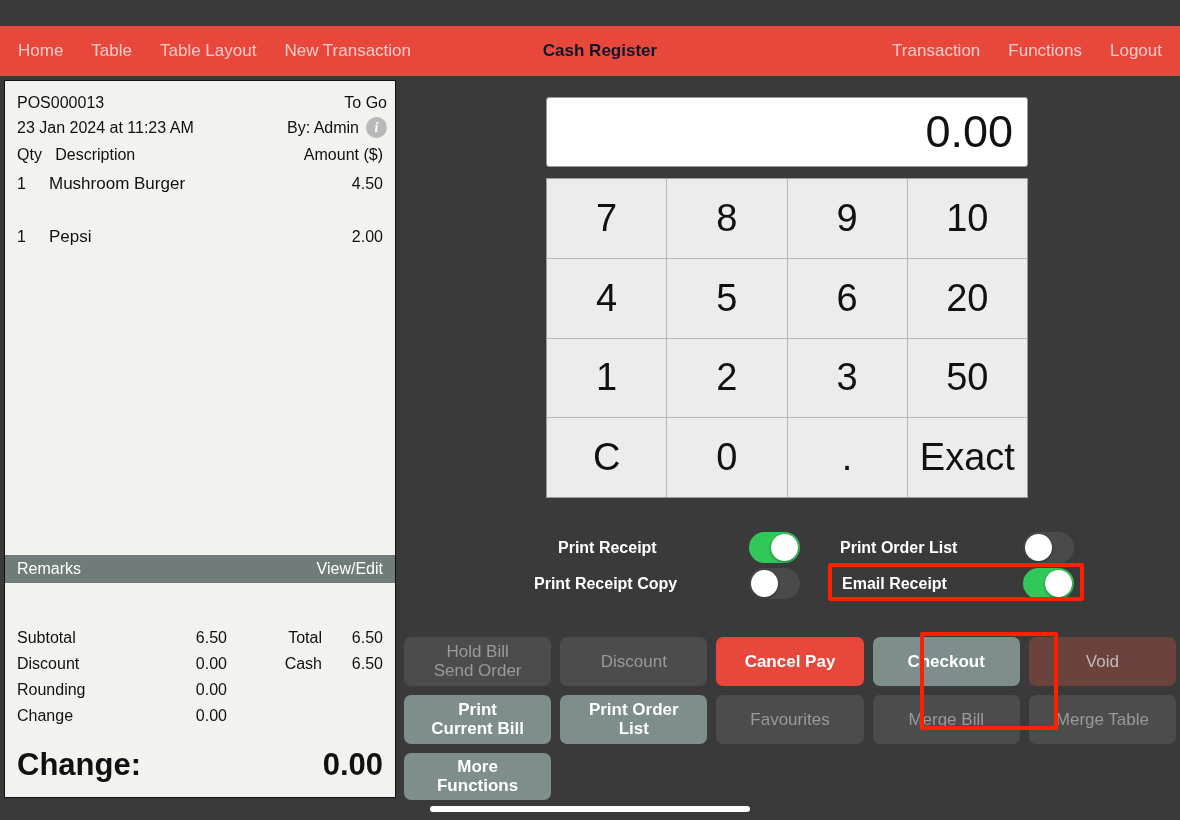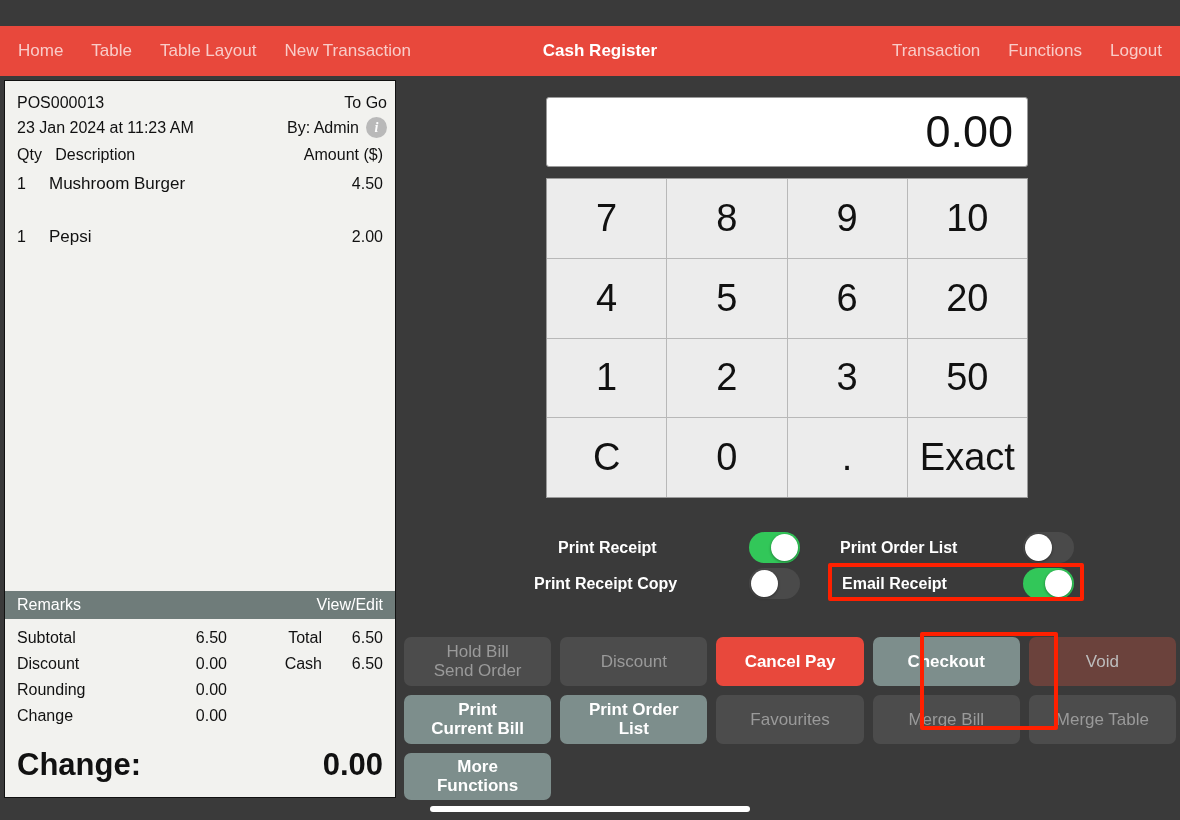--- a/index.html
+++ b/index.html
@@ -48,21 +48,21 @@
   .navbar {
     position: absolute; top: 26px; left: 0; width: 1180px; height: 50px;
     background: #E8483C;
   }
   .nav-left { position: absolute; left: 18px; top: 0; height: 50px; display: flex; align-items: center; gap: 28px; }
   .nav-right { position: absolute; right: 18px; top: 0; height: 50px; display: flex; align-items: center; gap: 28px; }
   .nav-item { color: rgba(255,255,255,.72); font-size: 17px; cursor: pointer; white-space: nowrap; }
   .nav-title {
     position: absolute; left: 0; top: 0; width: 1180px; height: 50px;
     display: flex; align-items: center; justify-content: center;
-    color: #ffffff; font-size: 17px; font-weight: bold; pointer-events: none; padding-left: 20px;
+    color: #0f172a; font-size: 17px; font-weight: bold; pointer-events: none; padding-left: 20px;
   }
 
   
   .receipt {
     position: absolute; left: 4px; top: 80px; width: 392px; height: 718px;
     background: #F2F2EF; border: 1px solid #111;
     display: flex; flex-direction: column;
     font-size: 16px; color: #111;
   }
   .rc-head { padding: 9px 8px 0 12px; }
@@ -84,21 +84,21 @@
   .item-qty { width: 32px; flex: none; }
   .item-desc { flex: 1; font-size: 17px; }
   .item-amt { flex: none; font-weight: normal; }
   .item-gap { height: 24px; }
 
   .remarks-bar {
     height: 28px; background: #6F7C7A; color: #fff;
     display: flex; align-items: center; justify-content: space-between;
     padding: 0 12px; font-size: 16px; flex: none;
   }
-  .totals { padding: 6px 12px 0 12px; flex: none; }
+  .totals { padding: 6px 12px 0 12px; flex: none; margin-top: 36px; }
   .tot-row { display: flex; line-height: 26px; font-size: 16px; }
   .tot-l-label { width: 120px; }
   .tot-l-val { width: 90px; text-align: right; }
   .tot-r-label { width: 95px; text-align: right; padding-left: 24px; }
   .tot-r-val { flex: 1; text-align: right; }
   .change-row {
     display: flex; justify-content: space-between; align-items: baseline;
     padding: 18px 12px 14px 12px; font-size: 31px; font-weight: bold; flex: none;
   }
 

